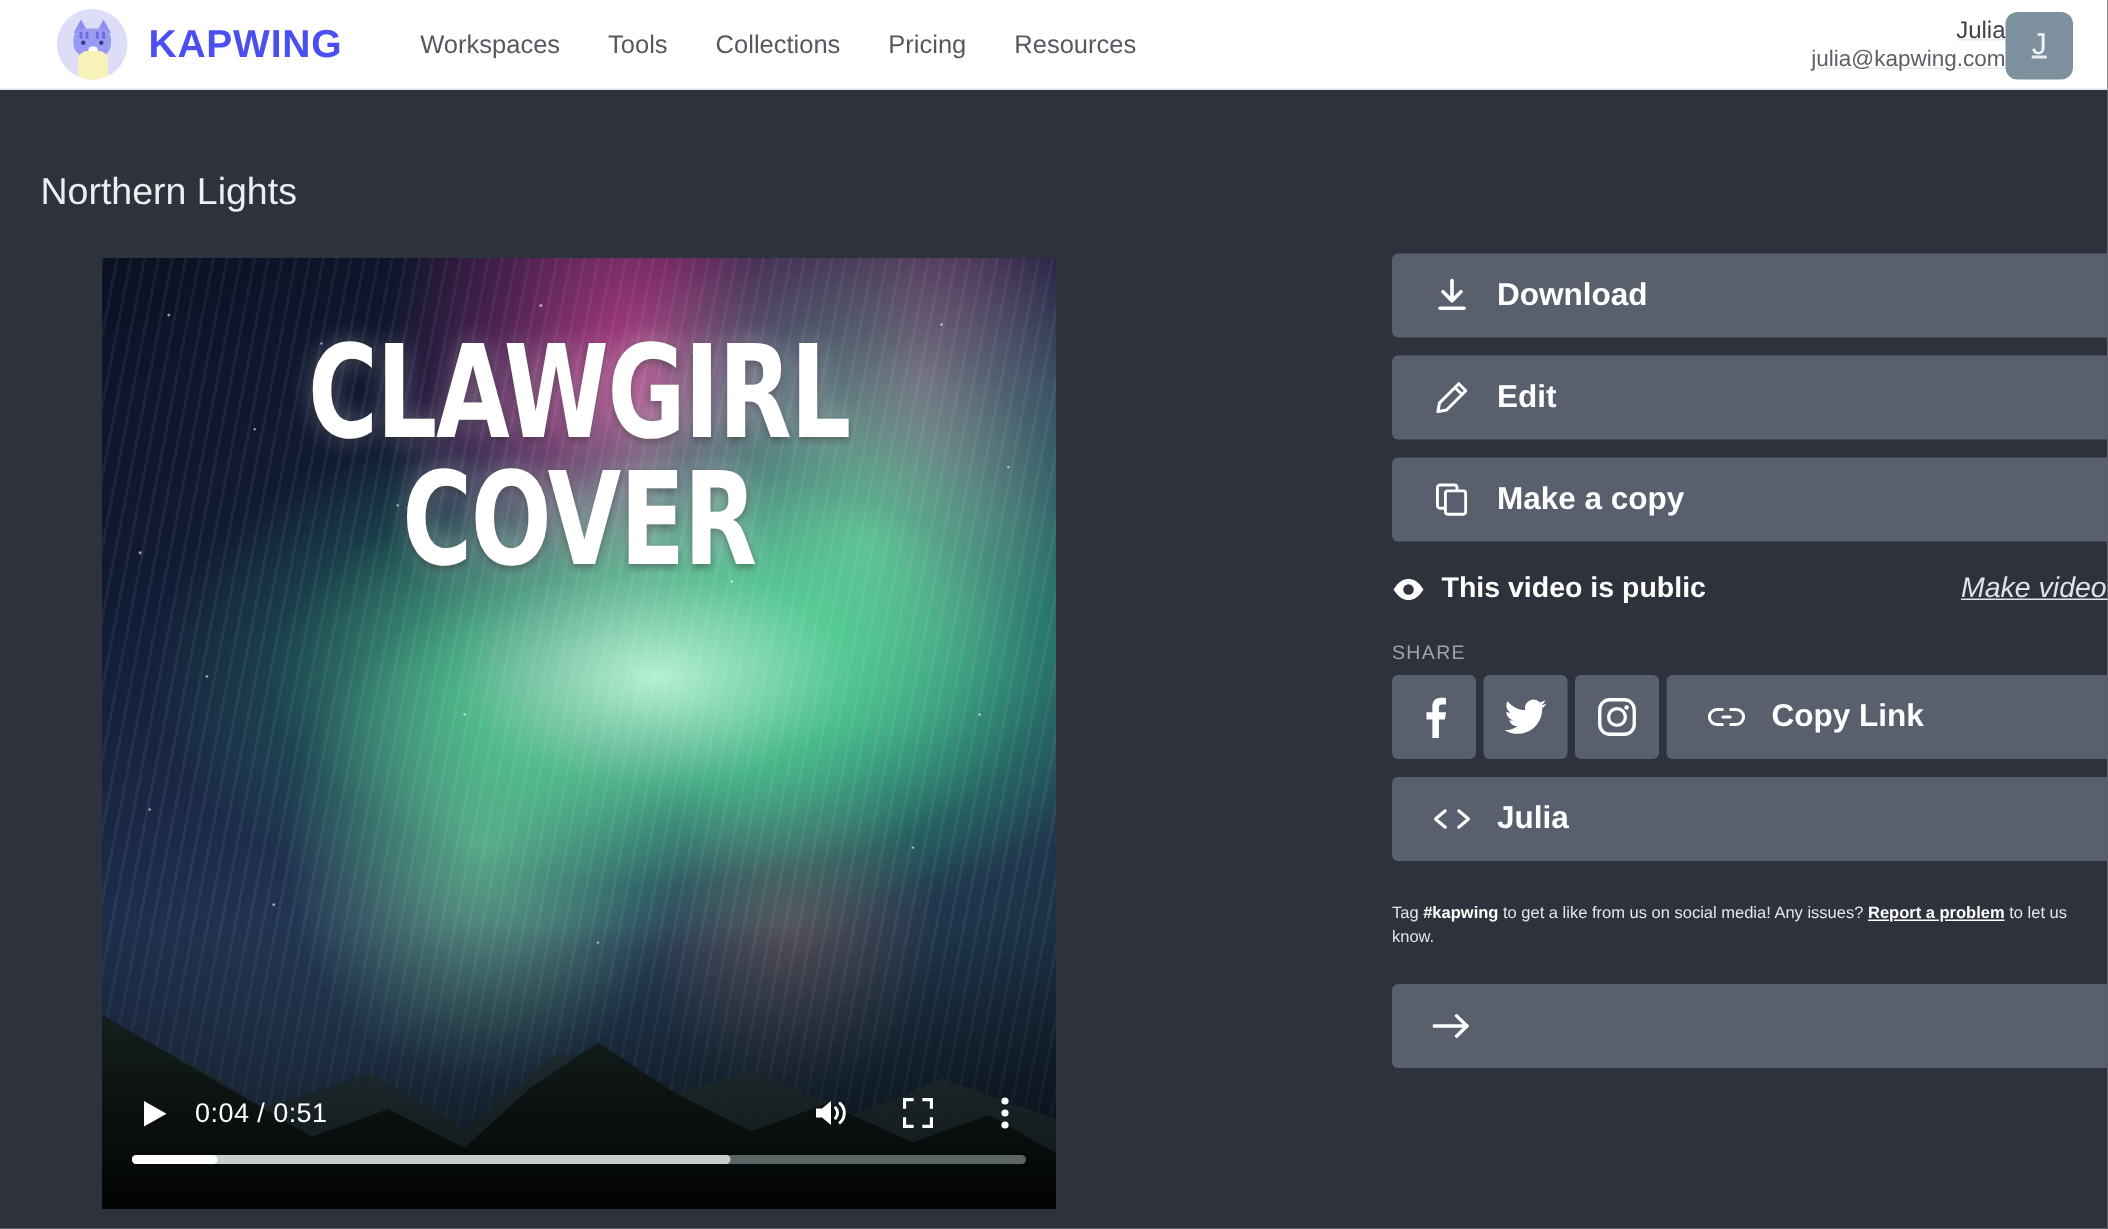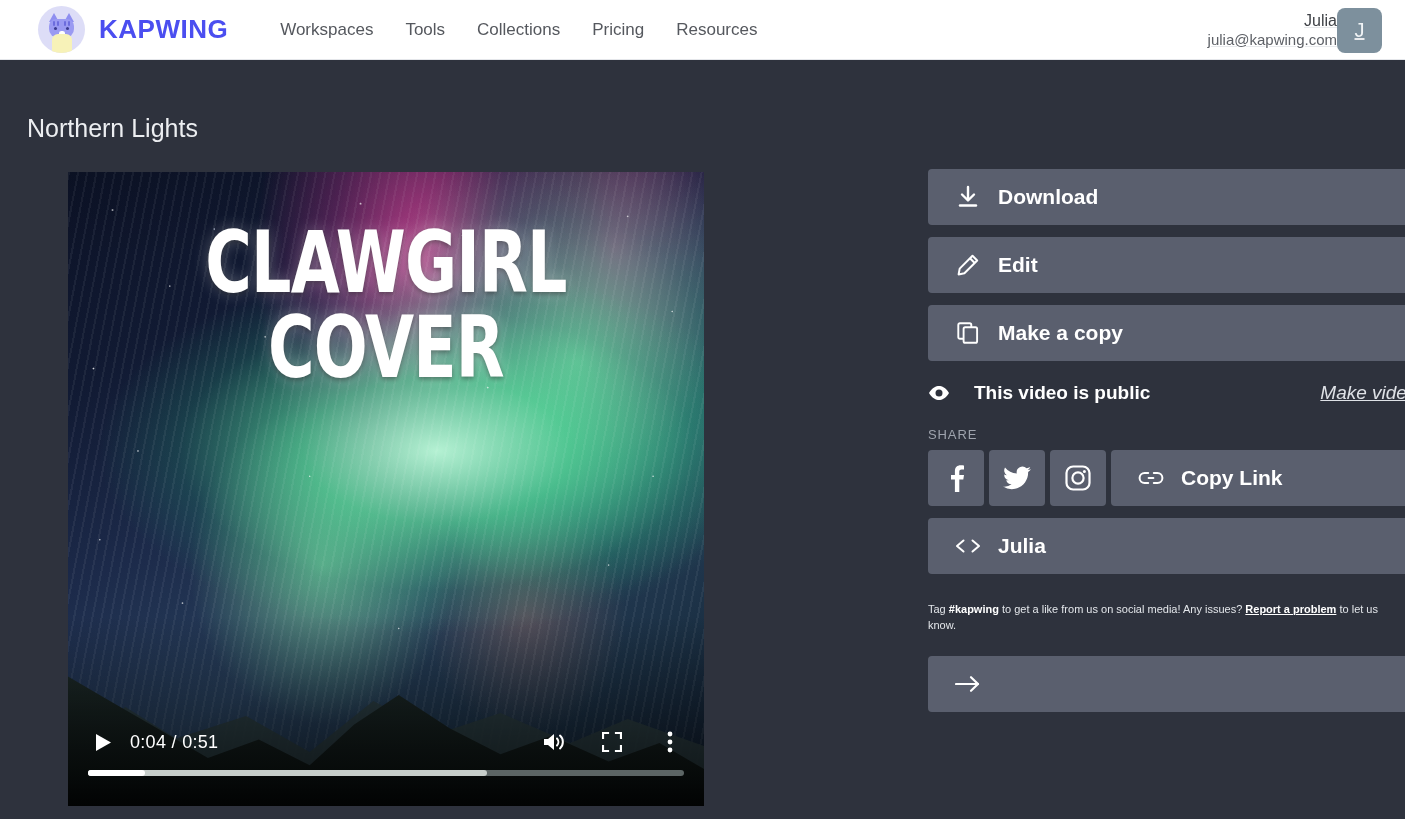--- a/index.html
+++ b/index.html
@@ -371,21 +371,21 @@
     margin-bottom: 8px;
   }
   #visibility-icon {
     width: 22px;
     display: flex;
     align-items: center;
     justify-content: center;
     flex: none;
   }
   #visibility-label {
-    margin-left: 24px;
+    margin-left: 11px;
     font-size: 19px;
     font-weight: 700;
     color: #ffffff;
     white-space: nowrap;
   }
   #visibility-toggle {
     margin-left: 170px;
     font-size: 19px;
     font-style: italic;
     color: #dfe2e7;

